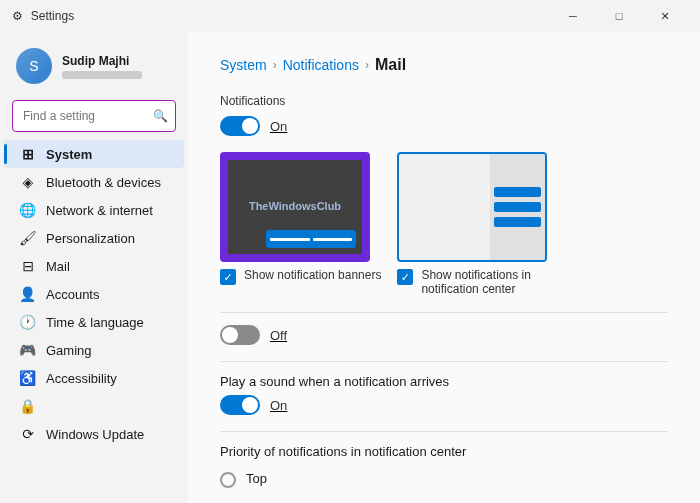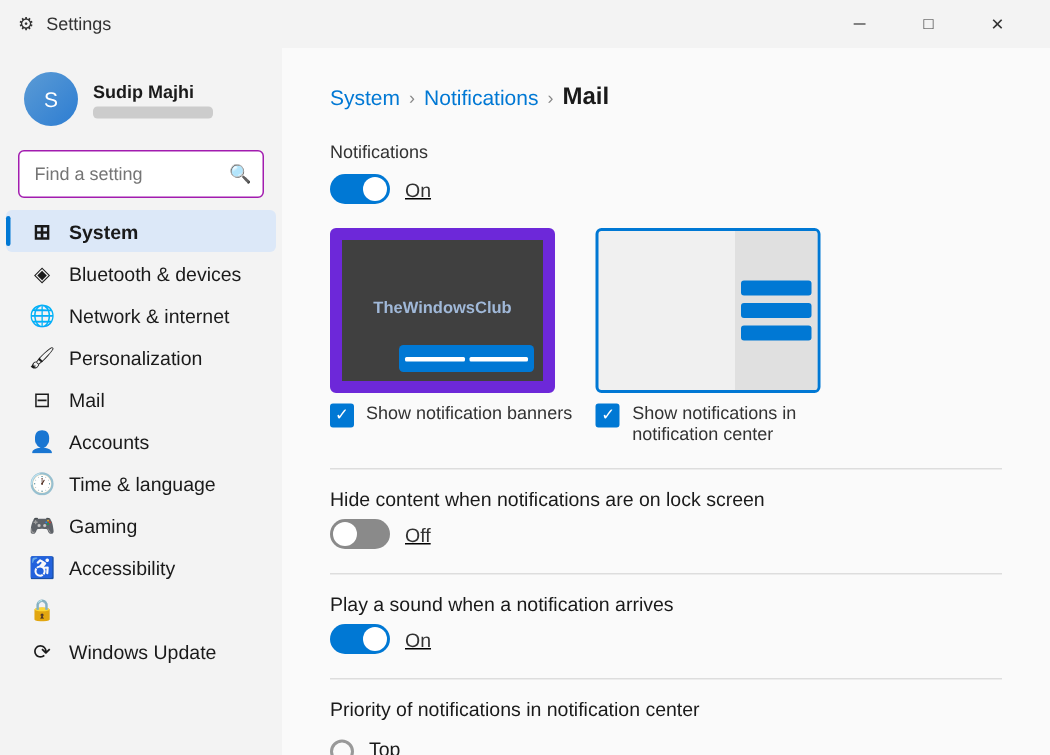--- a/index.html
+++ b/index.html
@@ -502,21 +502,20 @@
             <span class="checkbox-check">✓</span>
           </div>
           <span class="checkbox-label">Show notifications in<br>notification center</span>
         </div>
       </div>
     </div>
 
     <div class="divider"></div>
 
     <div class="setting-section">
-      <div class="setting-title">Hide content when notifications are on lock screen</div>
       <div class="toggle-row">
         <div class="toggle off">
           <div class="toggle-knob"></div>
         </div>
         <span class="toggle-label">Off</span>
       </div>
     </div>
 
     <div class="divider"></div>
 

